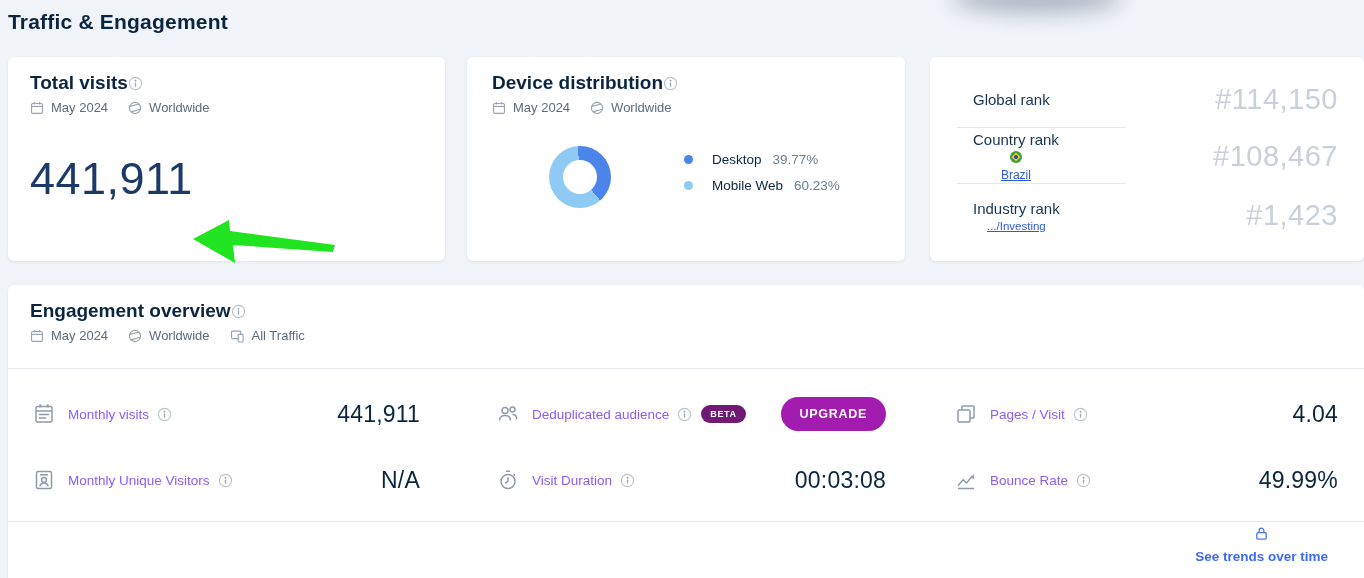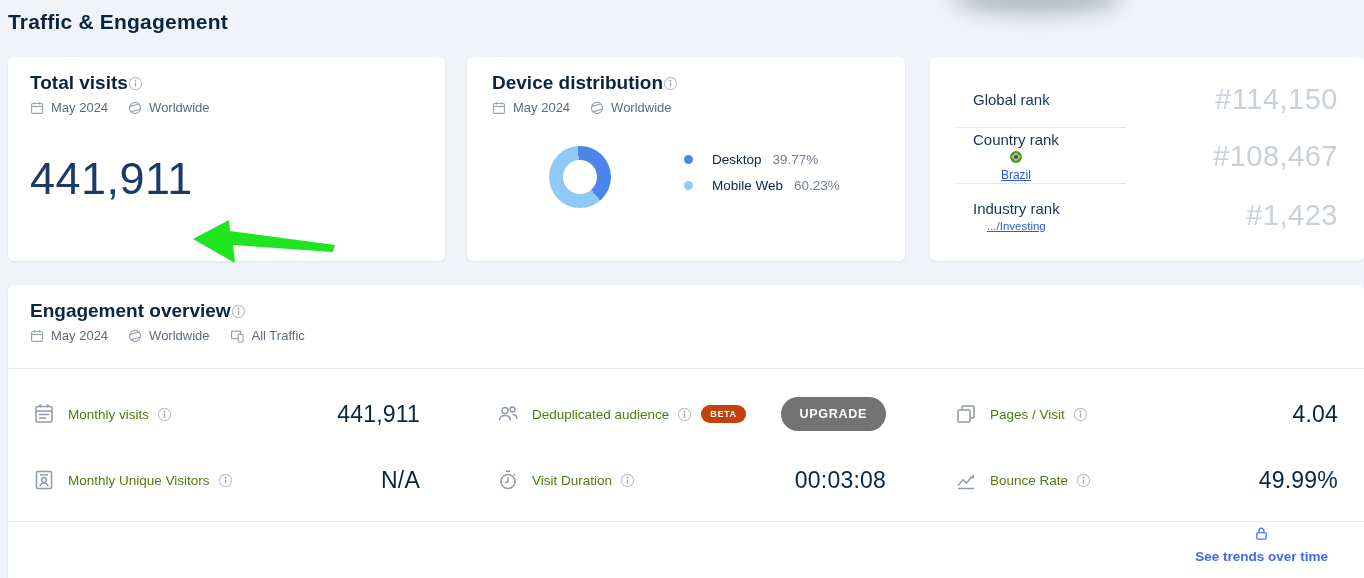--- a/index.html
+++ b/index.html
@@ -78,31 +78,31 @@
   .sep1 { top:83px; } .sep2 { top:236px; }
   .metrics {
     position:absolute; top:84px; left:0; right:0;
     display:grid; grid-template-columns:452px 468px 1fr; grid-auto-rows:66px;
     padding-top:12px;
   }
   .cell { display:flex; align-items:center; }
   .c1 { padding-left:25px; padding-right:40px; }
   .c2 { padding-left:37px; padding-right:42px; }
   .c3 { padding-left:27px; padding-right:26px; }
-  .m-label { margin-left:13px; font-size:13.5px; color:#4d7c0f; }
+  .m-label { margin-left:13px; font-size:13.5px; color:#8b5cf6; }
   .m-info { margin-left:8px; }
   .m-spacer { flex:1; }
   .m-value { font-size:23px; color:#092540; letter-spacing:.2px; }
   .beta-badge {
-    margin-left:9px; background:#c2410c; color:#fff;
+    margin-left:9px; background:#701a75; color:#fff;
     font-size:9px; font-weight:700; letter-spacing:.6px;
     padding:4px 9px; border-radius:9px;
   }
   .upgrade-btn {
-    border:none; cursor:pointer; background:#737373; color:#fff;
+    border:none; cursor:pointer; background:#a21caf; color:#fff;
     font-family:inherit; font-size:12.5px; font-weight:700; letter-spacing:.7px;
     padding:10px 19px; border-radius:18px;
   }
   .engage-footer {
     position:absolute; left:0; right:0; top:237px; height:46px;
     display:flex; align-items:center; justify-content:flex-end; gap:8px;
     padding-right:36px;
   }
   .trends-link { display:flex; align-items:center; gap:8px; cursor:pointer;flex-direction:column; }
   .trends-text { font-size:13.5px; font-weight:700; color:#3e68f2; }

